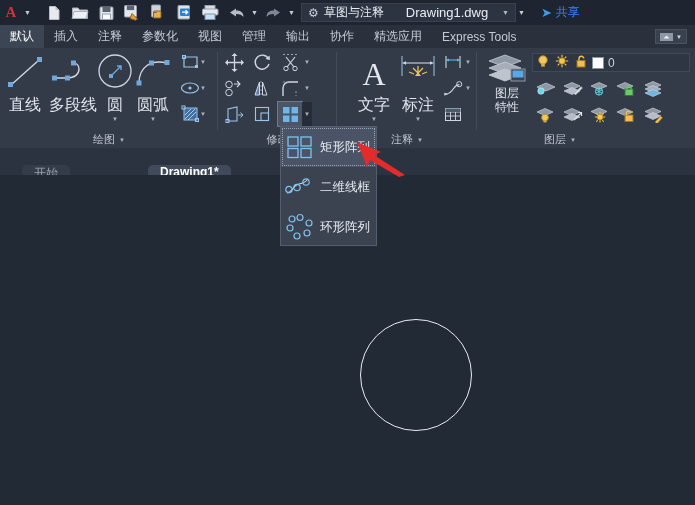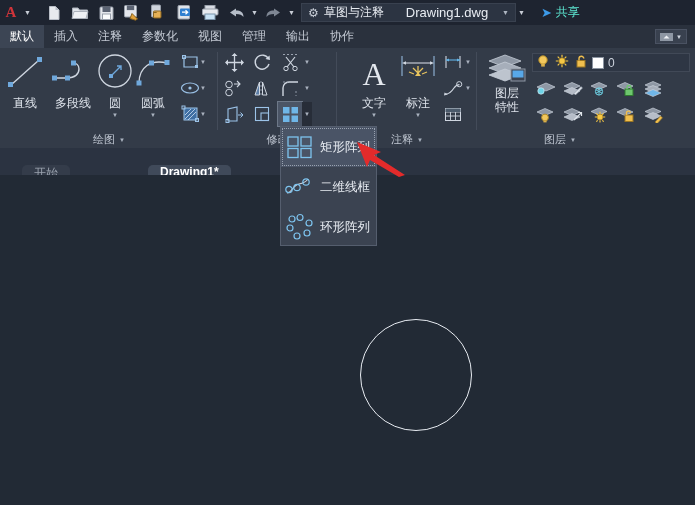--- a/index.html
+++ b/index.html
@@ -35,21 +35,21 @@
     border: 1px solid #39414f; margin-left: 4px; padding: 0 4px 0 3px;
   }
   .ws-gear { width: 17px; text-align: center; color: #c9cfd8; font-size: 12px; }
   .ws-label { color: #e6eaf0; font-size: 12px; padding: 0 6px 0 2px; white-space: nowrap; }
   .ws-fill { width: 112px; }
   .ws-caret { color: #aeb6c2; font-size: 7px; padding-right: 2px; }
   .share {
     display: flex; align-items: center; margin-left: 14px; height: 25px;
   }
   .share-ico { color: #3d9be9; font-size: 13px; margin-right: 4px; }
-  .share-lbl { color: #5eead4; font-size: 12px; }
+  .share-lbl { color: #3b82f6; font-size: 12px; }
   .doc-title {
     position: absolute; left: 0; top: 0; width: 642px; height: 25px;
     display: flex; align-items: center; justify-content: center;
     color: #e9edf3; font-size: 13px; pointer-events: none; margin-left: 41px;
   }
   .doc-title span { margin-left: 170px; }
 
   
   .ribbon-tabs {
     position: absolute; left: 0; top: 25px; width: 695px; height: 23px;
@@ -81,21 +81,21 @@
   }
   .panel-title .tri { font-size: 6px; color: #aab2bf; }
   .vsep { position: absolute; top: 4px; width: 1px; height: 78px; background: #434b59; }
 
   
   .bigbtn {
     position: absolute; width: 46px; top: 2px;
     display: flex; flex-direction: column; align-items: center;
   }
   .bigbtn .gl { height: 44px; display: flex; align-items: center; justify-content: center; }
-  .bigbtn .lbl { color: #dfe4ec; font-size: 12px; margin-top: 1px; white-space: nowrap; }
+  .bigbtn .lbl { color: #dfe4ec; font-size: 16px; margin-top: 1px; white-space: nowrap; }
   .bigbtn .dtri { color: #aab2bf; font-size: 6px; line-height: 7px; }
 
   
   .sbtn {
     position: absolute; width: 24px; height: 24px;
     display: flex; align-items: center; justify-content: center;
   }
   .sbtn.hl { background: #4b5566; outline: 1px solid #6d7888; }
   .stri {
     position: absolute; width: 10px; height: 24px;
@@ -254,20 +254,22 @@
 
   <div class="ribbon-tabs">
     <div class="rtab active">默认</div>
     <div class="rtab">插入</div>
     <div class="rtab">注释</div>
     <div class="rtab">参数化</div>
     <div class="rtab">视图</div>
     <div class="rtab">管理</div>
     <div class="rtab">输出</div>
     <div class="rtab">协作</div>
+    <div class="rtab">精选应用</div>
+    <div class="rtab">Express Tools</div>
     <div class="rtab-spacer"></div>
     <div class="minbtn">
       <svg width="13" height="8" viewBox="0 0 13 8">
           <rect x="0" y="0" width="13" height="8" fill="#8e97a4"></rect>
           <path d="M6.5 2.5l3 3h-6z" fill="#eef1f5"></path>
         </svg>
       <span class="tri">▼</span>
     </div>
   </div>
 

